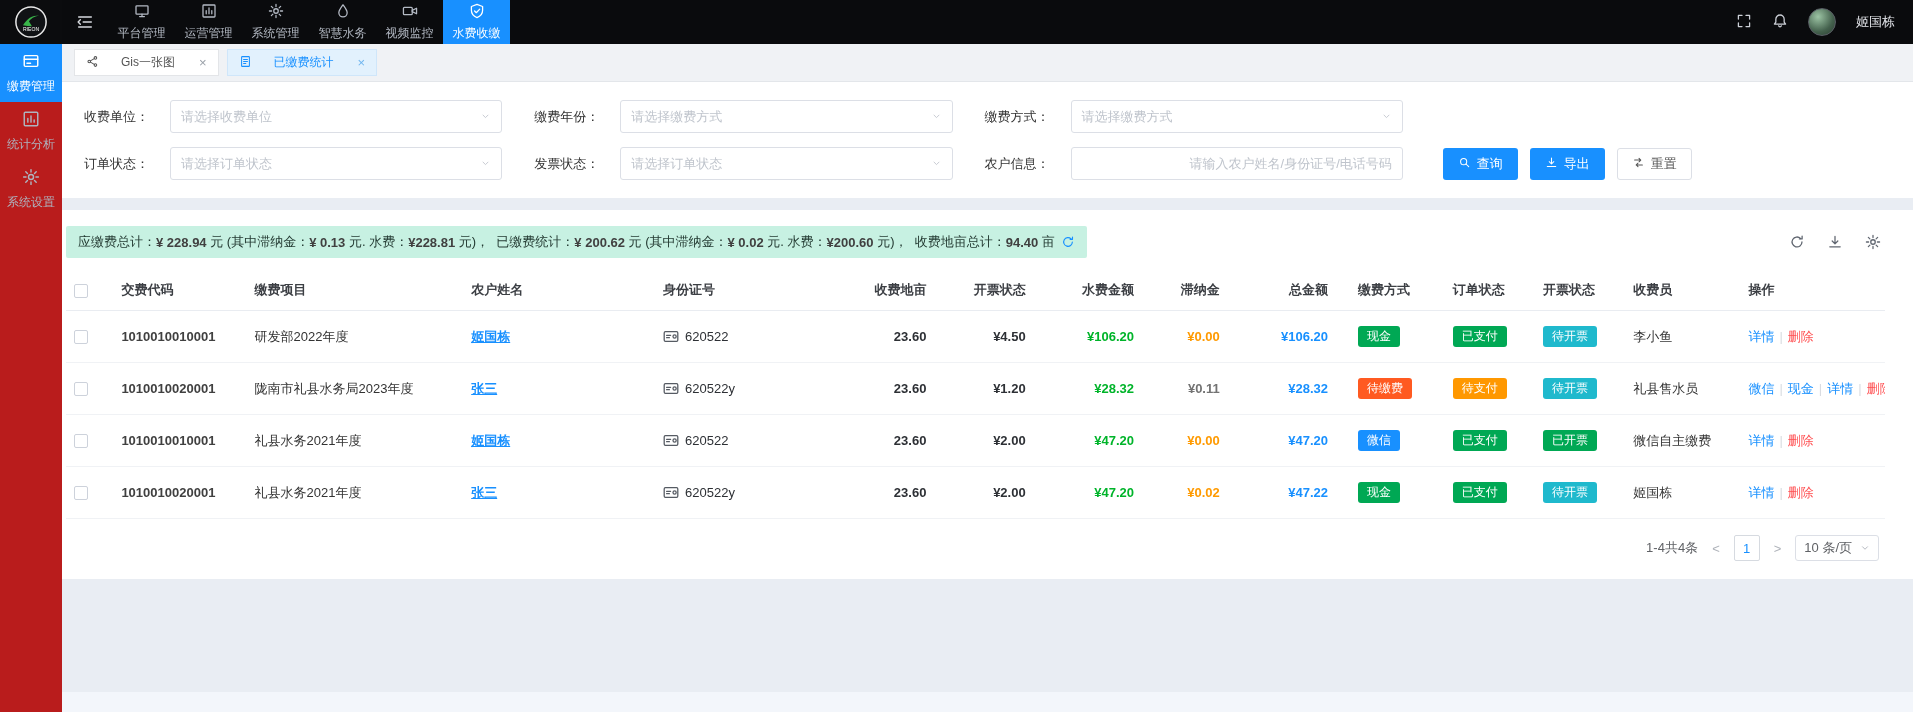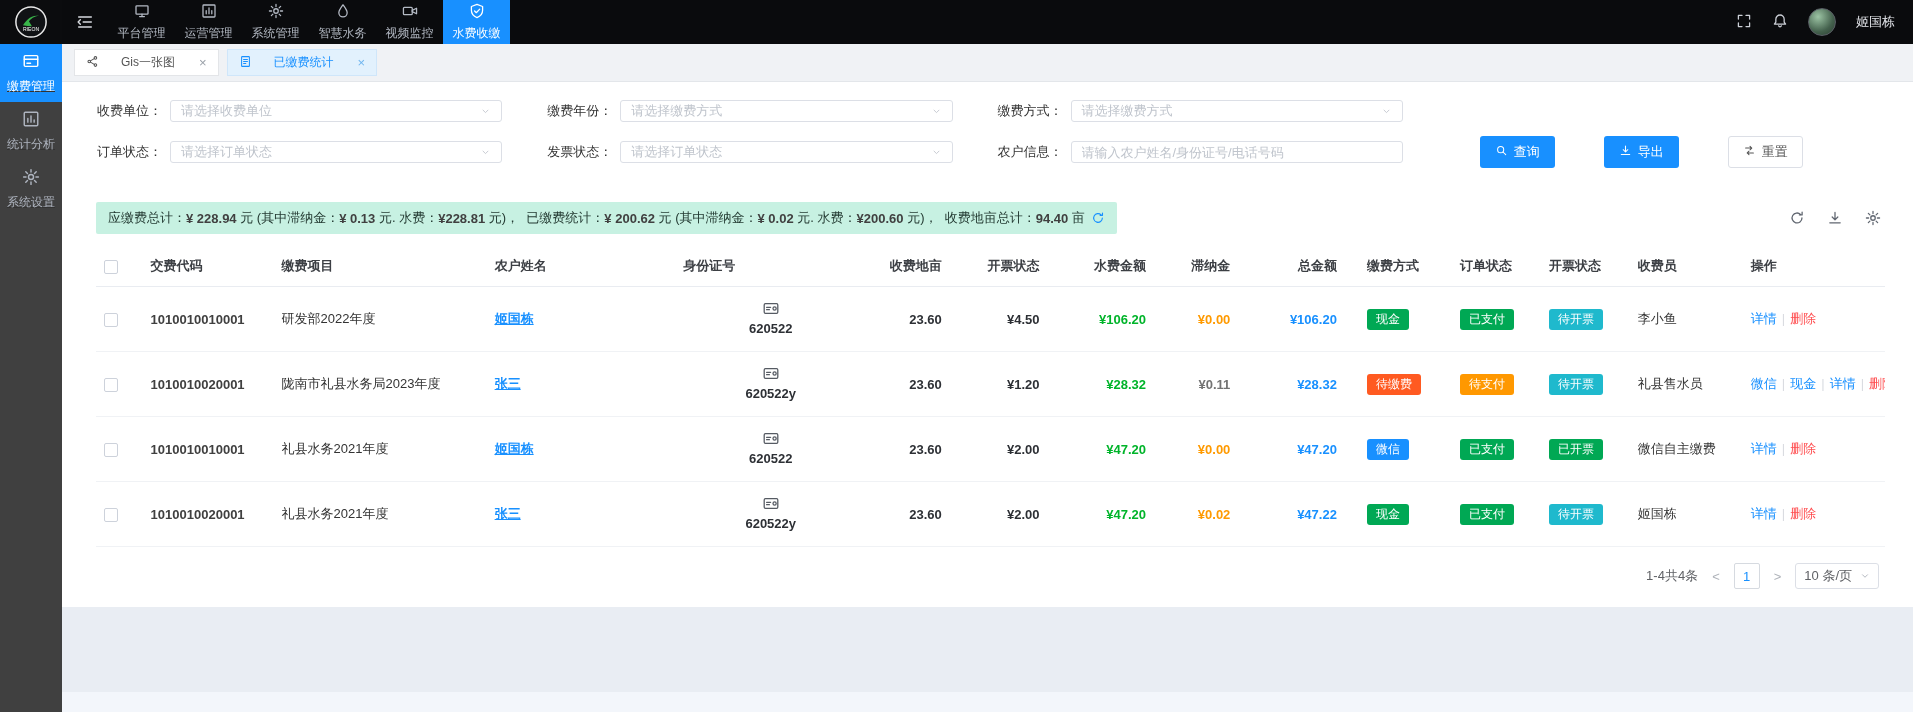--- a/index.html
+++ b/index.html
@@ -1,21 +1,21 @@
 <!DOCTYPE html>
 <html><head>
 <meta charset="utf-8">
 <style>
   * { box-sizing: border-box; margin: 0; padding: 0; }
   html,body { width:1913px; height:712px; overflow:hidden; }
   body { font-family:"Liberation Sans","DejaVu Sans",sans-serif; background:#e9edf3; font-size:13px; color:#333; }
   .app { display:flex; width:100%; height:100%; }
 
   
-  .sidebar { width:62px; background:#404040; flex-shrink:0; display:flex; flex-direction:column;text-decoration:underline; }
+  .sidebar { width:62px; background:#b91c1c; flex-shrink:0; display:flex; flex-direction:column; }
   .logo-box { height:44px; background:#0b0c0e; display:flex; align-items:center; justify-content:center; }
   .side-item { width:100%; height:58px; display:flex; flex-direction:column; align-items:center; justify-content:center; gap:5px; color:#aeb4bf; font-size:12px; cursor:pointer; }
   .side-item.active { background:#1890ff; color:#fff; }
   .side-item .icon svg { width:18px; height:18px; }
 
   
   .main { flex:1; display:flex; flex-direction:column; min-width:0; }
 
   
   .topbar { height:44px; background:#0a0b0d; display:flex; align-items:center; color:#b9bec7; flex-shrink:0; }
@@ -35,53 +35,53 @@
   .tab { height:27px; display:inline-flex; align-items:center; gap:22px; padding:0 11px; background:#fff; border:1px solid #e3e5e8; font-size:12px; color:#555; cursor:pointer; }
   .tab .icon svg { width:13px; height:13px; }
   .tab.active { background:#e2f1fd; border-color:#cfe6fa; color:#1890ff; }
   .tab-close { color:#9aa0a8; font-size:13px; line-height:1; cursor:pointer; margin-left:2px; }
   .tab.active .tab-close { color:#6fb5ef; }
 
   
   .filters-card { background:#fff; padding:18px 28px 4px 22px; flex-shrink:0; }
   .filter-row { display:flex; margin-bottom:14px; }
   .filter-field { display:flex; align-items:center; width:25%; padding-right:32px; }
-  .flabel { width:78px; text-align:right; margin-right:8px; color:#333; font-size:13px; flex-shrink:0; white-space:nowrap; }
-  .select-box, .text-input { flex:1; height:22px; border:1px solid #dcdfe6; border-radius:3px; background:#fff; font-size:13px; }
+  .flabel { width:78px; margin-right:8px; color:#333; font-size:13px; flex-shrink:0; white-space:nowrap; }
+  .select-box, .text-input { flex:1; height:33px; border:1px solid #dcdfe6; border-radius:3px; background:#fff; font-size:13px;text-align:right; }
   .select-box { display:flex; align-items:center; justify-content:space-between; padding:0 10px; cursor:pointer; }
   .select-box .ph { color:#bfc4cc; }
   .select-box .chev { color:#c0c4cc; display:flex; }
   .select-box .chev svg { width:11px; height:11px; }
   .text-input { padding:0 10px; color:#333; outline:none; }
   .text-input::placeholder { color:#bfc4cc; }
   .btn-group { display:flex; align-items:center; gap:12px; width:25%; padding-left:8px; }
-  .btn { height:32px; padding:0 14px; border-radius:3px; font-size:13px; display:inline-flex; align-items:center; gap:6px; cursor:pointer; border:1px solid transparent; white-space:nowrap;margin-left:37px; }
+  .btn { height:32px; padding:0 14px; border-radius:3px; font-size:13px; display:inline-flex; align-items:center; gap:6px; cursor:pointer; border:1px solid transparent; white-space:nowrap; }
   .btn .icon svg { width:13px; height:13px; }
   .btn.primary { background:#1890ff; color:#fff; }
   .btn.plain { background:#fff; border-color:#dcdfe6; color:#555; }
 
   
-  .table-card { background:#fff; margin-top:0; padding:16px 28px 6px 34px; flex-shrink:0; }
+  .table-card { background:#fff; margin-top:12px; padding:16px 28px 6px 4px; flex-shrink:0; }
   .summary-row { display:flex; align-items:center; justify-content:space-between; margin-bottom:12px; }
   .summary { background:#c7f1e2; color:#243b33; padding:7px 12px; font-size:13px; border-radius:2px; display:inline-flex; align-items:center; flex-wrap:nowrap; white-space:pre; }
   .summary b { color:#404040; }
   .summary .icon { color:#1890ff; margin-left:6px; display:flex; cursor:pointer; }
   .summary .icon svg { width:14px; height:14px; }
   .table-tools { display:flex; align-items:center; gap:22px; color:#606670; padding-right:4px; }
   .table-tools .icon { cursor:pointer; display:flex; }
   .table-tools .icon svg { width:16px; height:16px; }
 
   table { width:100%; border-collapse:collapse; table-layout:fixed; font-size:13px; }
   thead th { font-weight:bold; color:#3c3f44; text-align:left; padding:11px 8px; border-bottom:1px solid #e9ecf1; white-space:nowrap; overflow:hidden; }
   tbody td { padding:15px 8px; border-bottom:1px solid #f0f2f5; color:#333; white-space:nowrap; overflow:hidden; vertical-align:middle; }
   th.r, td.r { text-align:right; padding-right:22px; }
   .cb { display:inline-block; width:14px; height:14px; border:1px solid #cdd2db; border-radius:2px; background:#fff; vertical-align:middle; cursor:pointer; }
   .code-link { color:#404040; font-weight:bold; cursor:pointer; }
   .farmer-link { color:#1890ff; font-weight:bold; text-decoration:underline; cursor:pointer; }
-  .id-wrap { display:flex; align-items:center; gap:6px; font-weight:bold; color:#2d3035;flex-direction:column; }
+  .id-wrap { display:flex; align-items:center; gap:6px; font-weight:normal; color:#2d3035; }
   .id-wrap .icon { color:#565b63; display:flex; }
   .id-wrap .icon svg { width:16px; height:13px; }
   .num { font-weight:bold; color:#2d3035; }
   .badge { display:inline-block; padding:3px 9px; border-radius:3px; color:#fff; font-size:12px; line-height:1.25; }
   .ops-link { cursor:pointer; }
   .sep { color:#d9dce1; margin:0 5px; }
 
   .pagination { display:flex; justify-content:flex-end; align-items:center; gap:12px; padding:16px 6px 12px; color:#606266; font-size:13px; }
   .pg-arrow { color:#aeb2b9; cursor:pointer; padding:0 2px; }
   .pg-num { min-width:26px; height:26px; border:1px solid #d6dae0; border-radius:2px; display:inline-flex; align-items:center; justify-content:center; color:#1890ff; background:#fff; cursor:pointer; }

